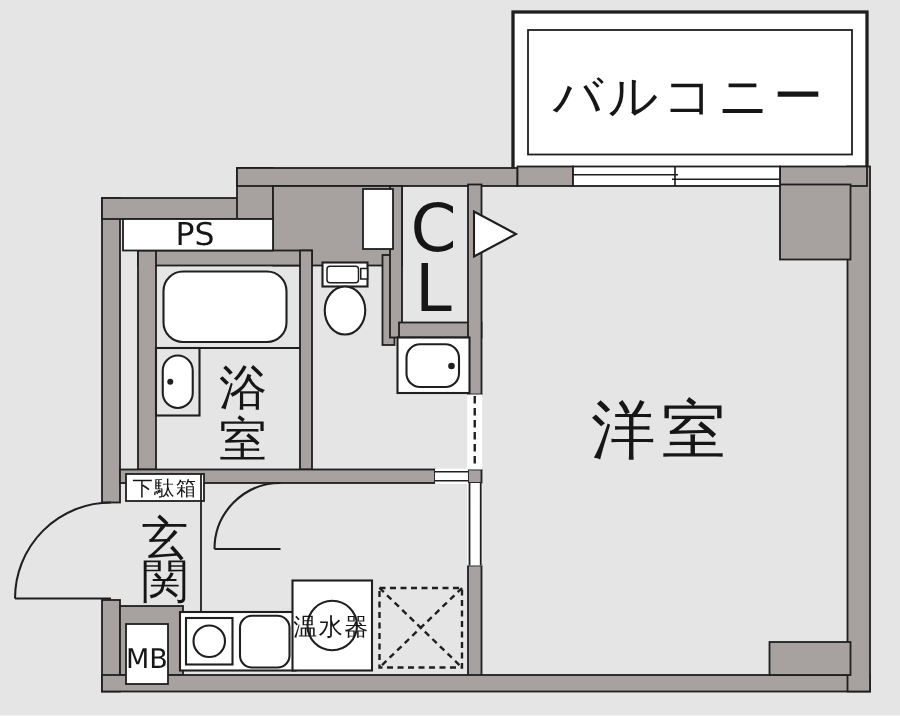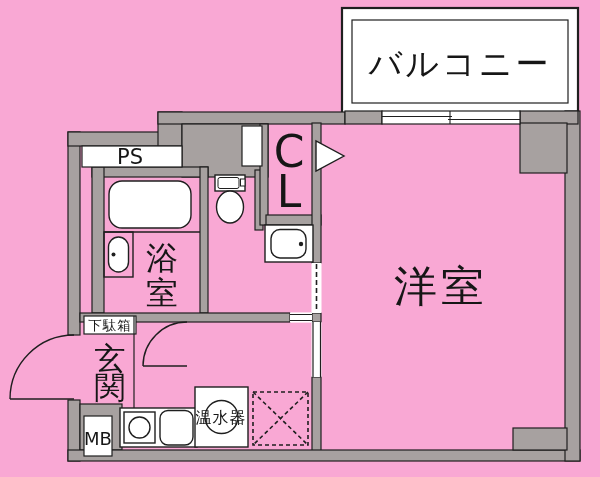--- a/index.html
+++ b/index.html
@@ -1,16 +1,16 @@
 <!DOCTYPE html>
 <html><head>
 <meta charset="utf-8">
 <style>
   html,body{margin:0;padding:0;background:#ffffff;}
-  .stage{position:relative;width:600px;height:477px;background:#f9a8d4;overflow:hidden;
+  .stage{position:relative;width:600px;height:477px;background:#e5e5e5;overflow:hidden;
          font-family:"DejaVu Sans","Liberation Sans",sans-serif;}
   svg text{font-family:"DejaVu Sans","Liberation Sans",sans-serif;fill:#161616;}
 </style>
 </head>
 <body>
 
 <div class="stage">
 <svg width="600" height="477" viewBox="0 0 600 477">
 
   <g>

